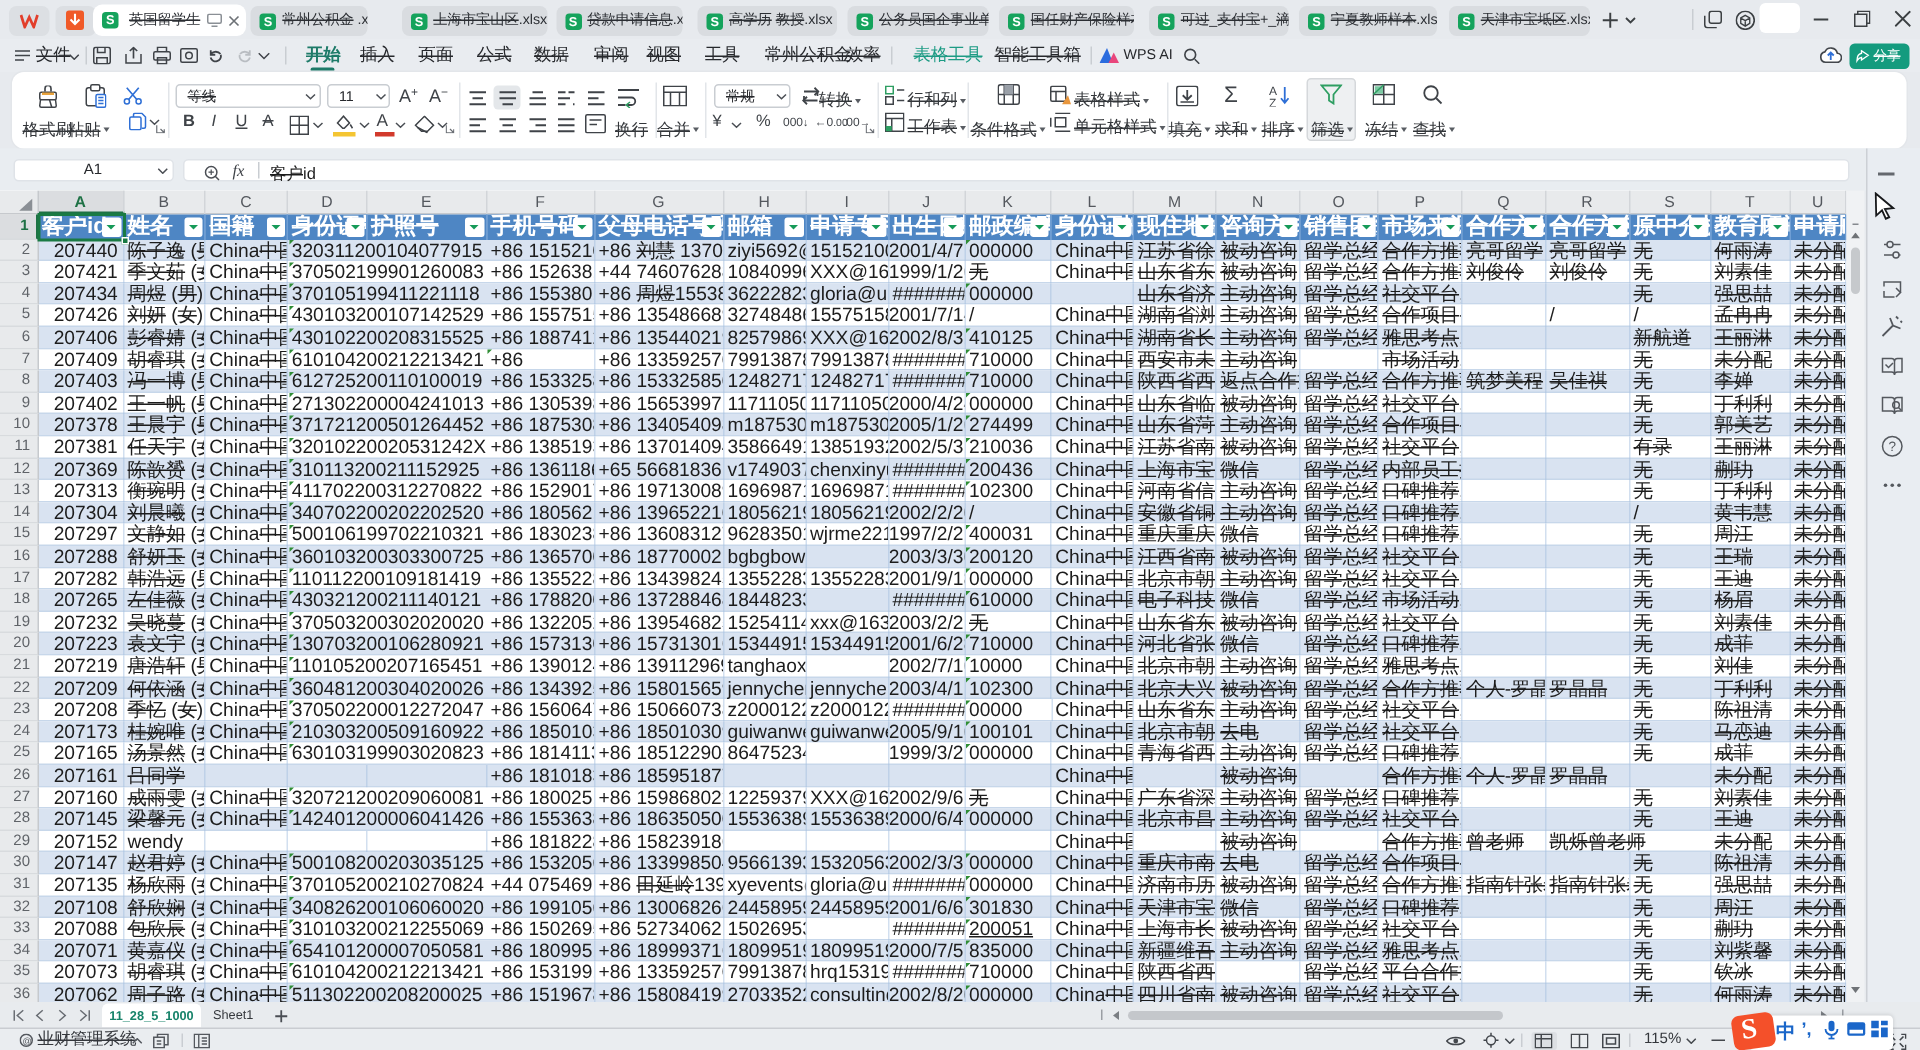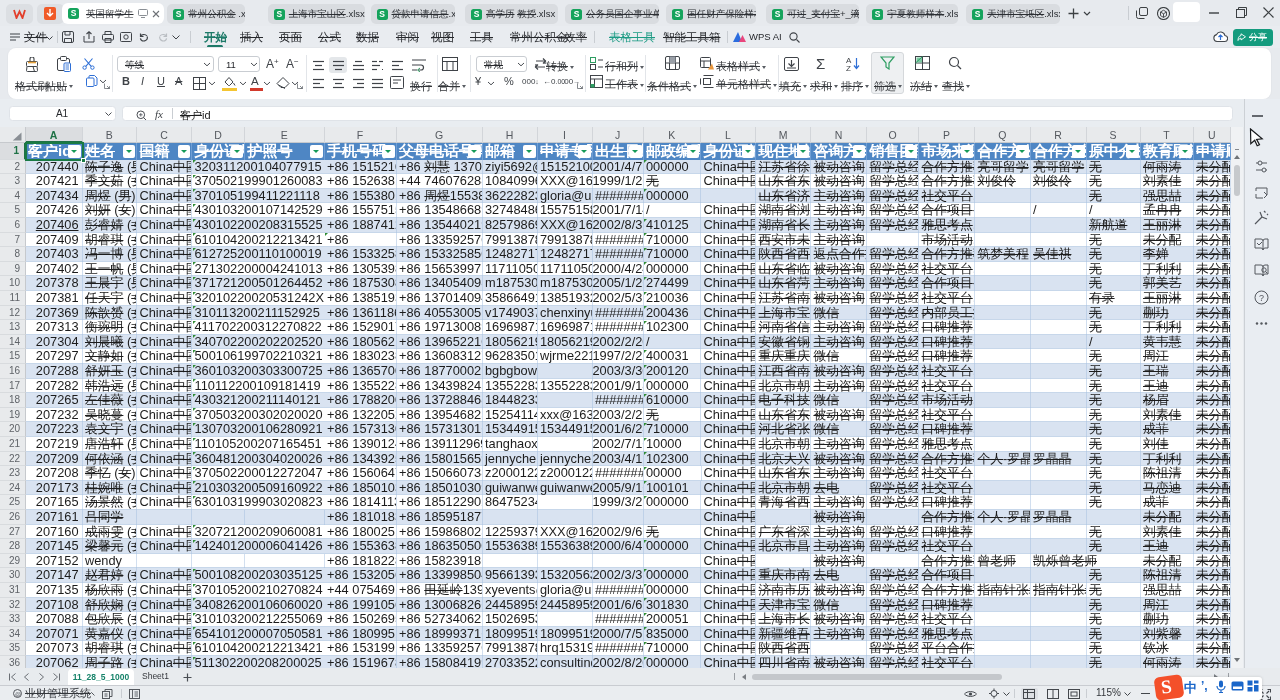--- a/index.html
+++ b/index.html
@@ -630,21 +630,21 @@
 <div class="cell" style="left:811.0px;top:76.9px;width:56.0px;height:14.6px;line-height:14.6px;"><s>主动咨询</s></div>
 <div class="cell" style="left:867.0px;top:76.9px;width:52.0px;height:14.6px;line-height:14.6px;"><s>留学总经办</s></div>
 <div class="cell" style="left:919.0px;top:76.9px;width:56.0px;height:14.6px;line-height:14.6px;"><s>合作项目</s>-</div>
 <div class="cell" style="left:975.0px;top:76.9px;width:55.5px;height:14.6px;line-height:14.6px;"></div>
 <div class="cell" style="left:1030.5px;top:76.9px;width:56.0px;height:14.6px;line-height:14.6px;">/</div>
 <div class="cell" style="left:1086.5px;top:76.9px;width:54.0px;height:14.6px;line-height:14.6px;">/</div>
 <div class="cell" style="left:1140.5px;top:76.9px;width:53.0px;height:14.6px;line-height:14.6px;"><s>孟冉冉</s></div>
 <div class="cell" style="left:1193.5px;top:76.9px;width:37.5px;height:14.6px;line-height:14.6px;"><s>未分配</s></div>
 <div class="gtri" style="left:192.5px;top:77.4px"></div>
 <div class="ab" style="left:25.5px;top:91.5px;width:1205.5px;height:14.6px;background:#d9e3f1;border-bottom:1px solid #c7d7ea"></div>
-<div class="cell num" style="left:25.5px;top:91.5px;width:57.0px;height:14.6px;line-height:14.6px;text-decoration:underline;">207406</div>
+<div class="cell num" style="left:25.5px;top:91.5px;width:57.0px;height:14.6px;line-height:14.6px;">207406</div>
 <div class="cell" style="left:82.5px;top:91.5px;width:54.5px;height:14.6px;line-height:14.6px;"><s>彭睿婧</s> (<s>女</s></div>
 <div class="cell" style="left:137.0px;top:91.5px;width:55.0px;height:14.6px;line-height:14.6px;">China<s>中国</s></div>
 <div class="cell" style="left:192.0px;top:91.5px;width:132.5px;height:14.6px;line-height:14.6px;border-right:none;">430102200208315525</div>
 <div class="cell" style="left:324.5px;top:91.5px;width:72.0px;height:14.6px;line-height:14.6px;">+86 18874129446</div>
 <div class="cell" style="left:396.5px;top:91.5px;width:86.0px;height:14.6px;line-height:14.6px;">+86 13544021983</div>
 <div class="cell" style="left:482.5px;top:91.5px;width:55.0px;height:14.6px;line-height:14.6px;">8257986954@qq.com</div>
 <div class="cell" style="left:537.5px;top:91.5px;width:55.0px;height:14.6px;line-height:14.6px;">XXX@163.com</div>
 <div class="cell num" style="left:592.5px;top:91.5px;width:51.0px;height:14.6px;line-height:14.6px;">2002/8/31</div>
 <div class="cell" style="left:643.5px;top:91.5px;width:57.5px;height:16px;line-height:14.6px;">410125</div>
 <div class="cell" style="left:701.0px;top:91.5px;width:55.0px;height:14.6px;line-height:14.6px;">China<s>中国</s></div>
@@ -774,21 +774,21 @@
 <div class="cell" style="left:1140.5px;top:164.5px;width:53.0px;height:14.6px;line-height:14.6px;"><s>王丽淋</s></div>
 <div class="cell" style="left:1193.5px;top:164.5px;width:37.5px;height:14.6px;line-height:14.6px;"><s>未分配</s></div>
 <div class="gtri" style="left:192.5px;top:165.0px"></div>
 <div class="gtri" style="left:644px;top:165.0px"></div>
 <div class="ab" style="left:25.5px;top:179.1px;width:1205.5px;height:14.6px;background:#d9e3f1;border-bottom:1px solid #c7d7ea"></div>
 <div class="cell num" style="left:25.5px;top:179.1px;width:57.0px;height:14.6px;line-height:14.6px;">207369</div>
 <div class="cell" style="left:82.5px;top:179.1px;width:54.5px;height:14.6px;line-height:14.6px;"><s>陈歆赟</s> (<s>女</s></div>
 <div class="cell" style="left:137.0px;top:179.1px;width:55.0px;height:14.6px;line-height:14.6px;">China<s>中国</s></div>
 <div class="cell" style="left:192.0px;top:179.1px;width:132.5px;height:14.6px;line-height:14.6px;border-right:none;">310113200211152925</div>
 <div class="cell" style="left:324.5px;top:179.1px;width:72.0px;height:14.6px;line-height:14.6px;">+86 13611860327</div>
-<div class="cell" style="left:396.5px;top:179.1px;width:86.0px;height:14.6px;line-height:14.6px;">+86 40553005</div>
+<div class="cell" style="left:396.5px;top:179.1px;width:86.0px;height:14.6px;line-height:14.6px;">+65 56681836</div>
 <div class="cell" style="left:482.5px;top:179.1px;width:55.0px;height:14.6px;line-height:14.6px;">v17490376@163.com</div>
 <div class="cell" style="left:537.5px;top:179.1px;width:55.0px;height:14.6px;line-height:14.6px;">chenxinyun@163.com</div>
 <div class="cell" style="left:592.5px;top:179.1px;width:51.0px;height:14.6px;line-height:14.6px;">########</div>
 <div class="cell" style="left:643.5px;top:179.1px;width:57.5px;height:14.6px;line-height:14.6px;">200436</div>
 <div class="cell" style="left:701.0px;top:179.1px;width:55.0px;height:14.6px;line-height:14.6px;">China<s>中国</s></div>
 <div class="cell" style="left:756.0px;top:179.1px;width:55.0px;height:14.6px;line-height:14.6px;"><s>上海市宝山区</s></div>
 <div class="cell" style="left:811.0px;top:179.1px;width:56.0px;height:14.6px;line-height:14.6px;"><s>微信</s></div>
 <div class="cell" style="left:867.0px;top:179.1px;width:52.0px;height:14.6px;line-height:14.6px;"><s>留学总经办</s></div>
 <div class="cell" style="left:919.0px;top:179.1px;width:56.0px;height:14.6px;line-height:14.6px;"><s>内部员工推荐</s></div>
 <div class="cell" style="left:975.0px;top:179.1px;width:55.5px;height:14.6px;line-height:14.6px;"></div>
@@ -1255,21 +1255,21 @@
 <div class="ab" style="left:25.5px;top:485.7px;width:1205.5px;height:14.6px;background:#ffffff;border-bottom:1px solid #c7d7ea"></div>
 <div class="cell num" style="left:25.5px;top:485.7px;width:57.0px;height:14.6px;line-height:14.6px;">207088</div>
 <div class="cell" style="left:82.5px;top:485.7px;width:54.5px;height:14.6px;line-height:14.6px;"><s>包欣辰</s> (<s>女</s></div>
 <div class="cell" style="left:137.0px;top:485.7px;width:55.0px;height:14.6px;line-height:14.6px;">China<s>中国</s></div>
 <div class="cell" style="left:192.0px;top:485.7px;width:132.5px;height:14.6px;line-height:14.6px;border-right:none;">310103200212255069</div>
 <div class="cell" style="left:324.5px;top:485.7px;width:72.0px;height:14.6px;line-height:14.6px;">+86 15026953444</div>
 <div class="cell" style="left:396.5px;top:485.7px;width:86.0px;height:14.6px;line-height:14.6px;">+86 52734062</div>
 <div class="cell" style="left:482.5px;top:485.7px;width:55.0px;height:14.6px;line-height:14.6px;">150269534@qq.com</div>
 <div class="cell" style="left:537.5px;top:485.7px;width:55.0px;height:14.6px;line-height:14.6px;"></div>
 <div class="cell" style="left:592.5px;top:485.7px;width:51.0px;height:14.6px;line-height:14.6px;">########</div>
-<div class="cell" style="left:643.5px;top:485.7px;width:57.5px;height:14.6px;line-height:14.6px;">200051</div>
+<div class="cell" style="left:643.5px;top:485.7px;width:57.5px;height:14.6px;line-height:14.6px;text-decoration:underline;">200051</div>
 <div class="cell" style="left:701.0px;top:485.7px;width:55.0px;height:14.6px;line-height:14.6px;">China<s>中国</s></div>
 <div class="cell" style="left:756.0px;top:485.7px;width:55.0px;height:14.6px;line-height:14.6px;"><s>上海市长宁区</s></div>
 <div class="cell" style="left:811.0px;top:485.7px;width:56.0px;height:14.6px;line-height:14.6px;"><s>被动咨询</s></div>
 <div class="cell" style="left:867.0px;top:485.7px;width:52.0px;height:14.6px;line-height:14.6px;"><s>留学总经办</s></div>
 <div class="cell" style="left:919.0px;top:485.7px;width:56.0px;height:14.6px;line-height:14.6px;"><s>社交平台</s>,/</div>
 <div class="cell" style="left:975.0px;top:485.7px;width:55.5px;height:14.6px;line-height:14.6px;"></div>
 <div class="cell" style="left:1030.5px;top:485.7px;width:56.0px;height:14.6px;line-height:14.6px;"></div>
 <div class="cell" style="left:1086.5px;top:485.7px;width:54.0px;height:14.6px;line-height:14.6px;"><s>无</s></div>
 <div class="cell" style="left:1140.5px;top:485.7px;width:53.0px;height:14.6px;line-height:14.6px;"><s>蒯玏</s></div>
 <div class="cell" style="left:1193.5px;top:485.7px;width:37.5px;height:14.6px;line-height:14.6px;"><s>未分配</s></div>

